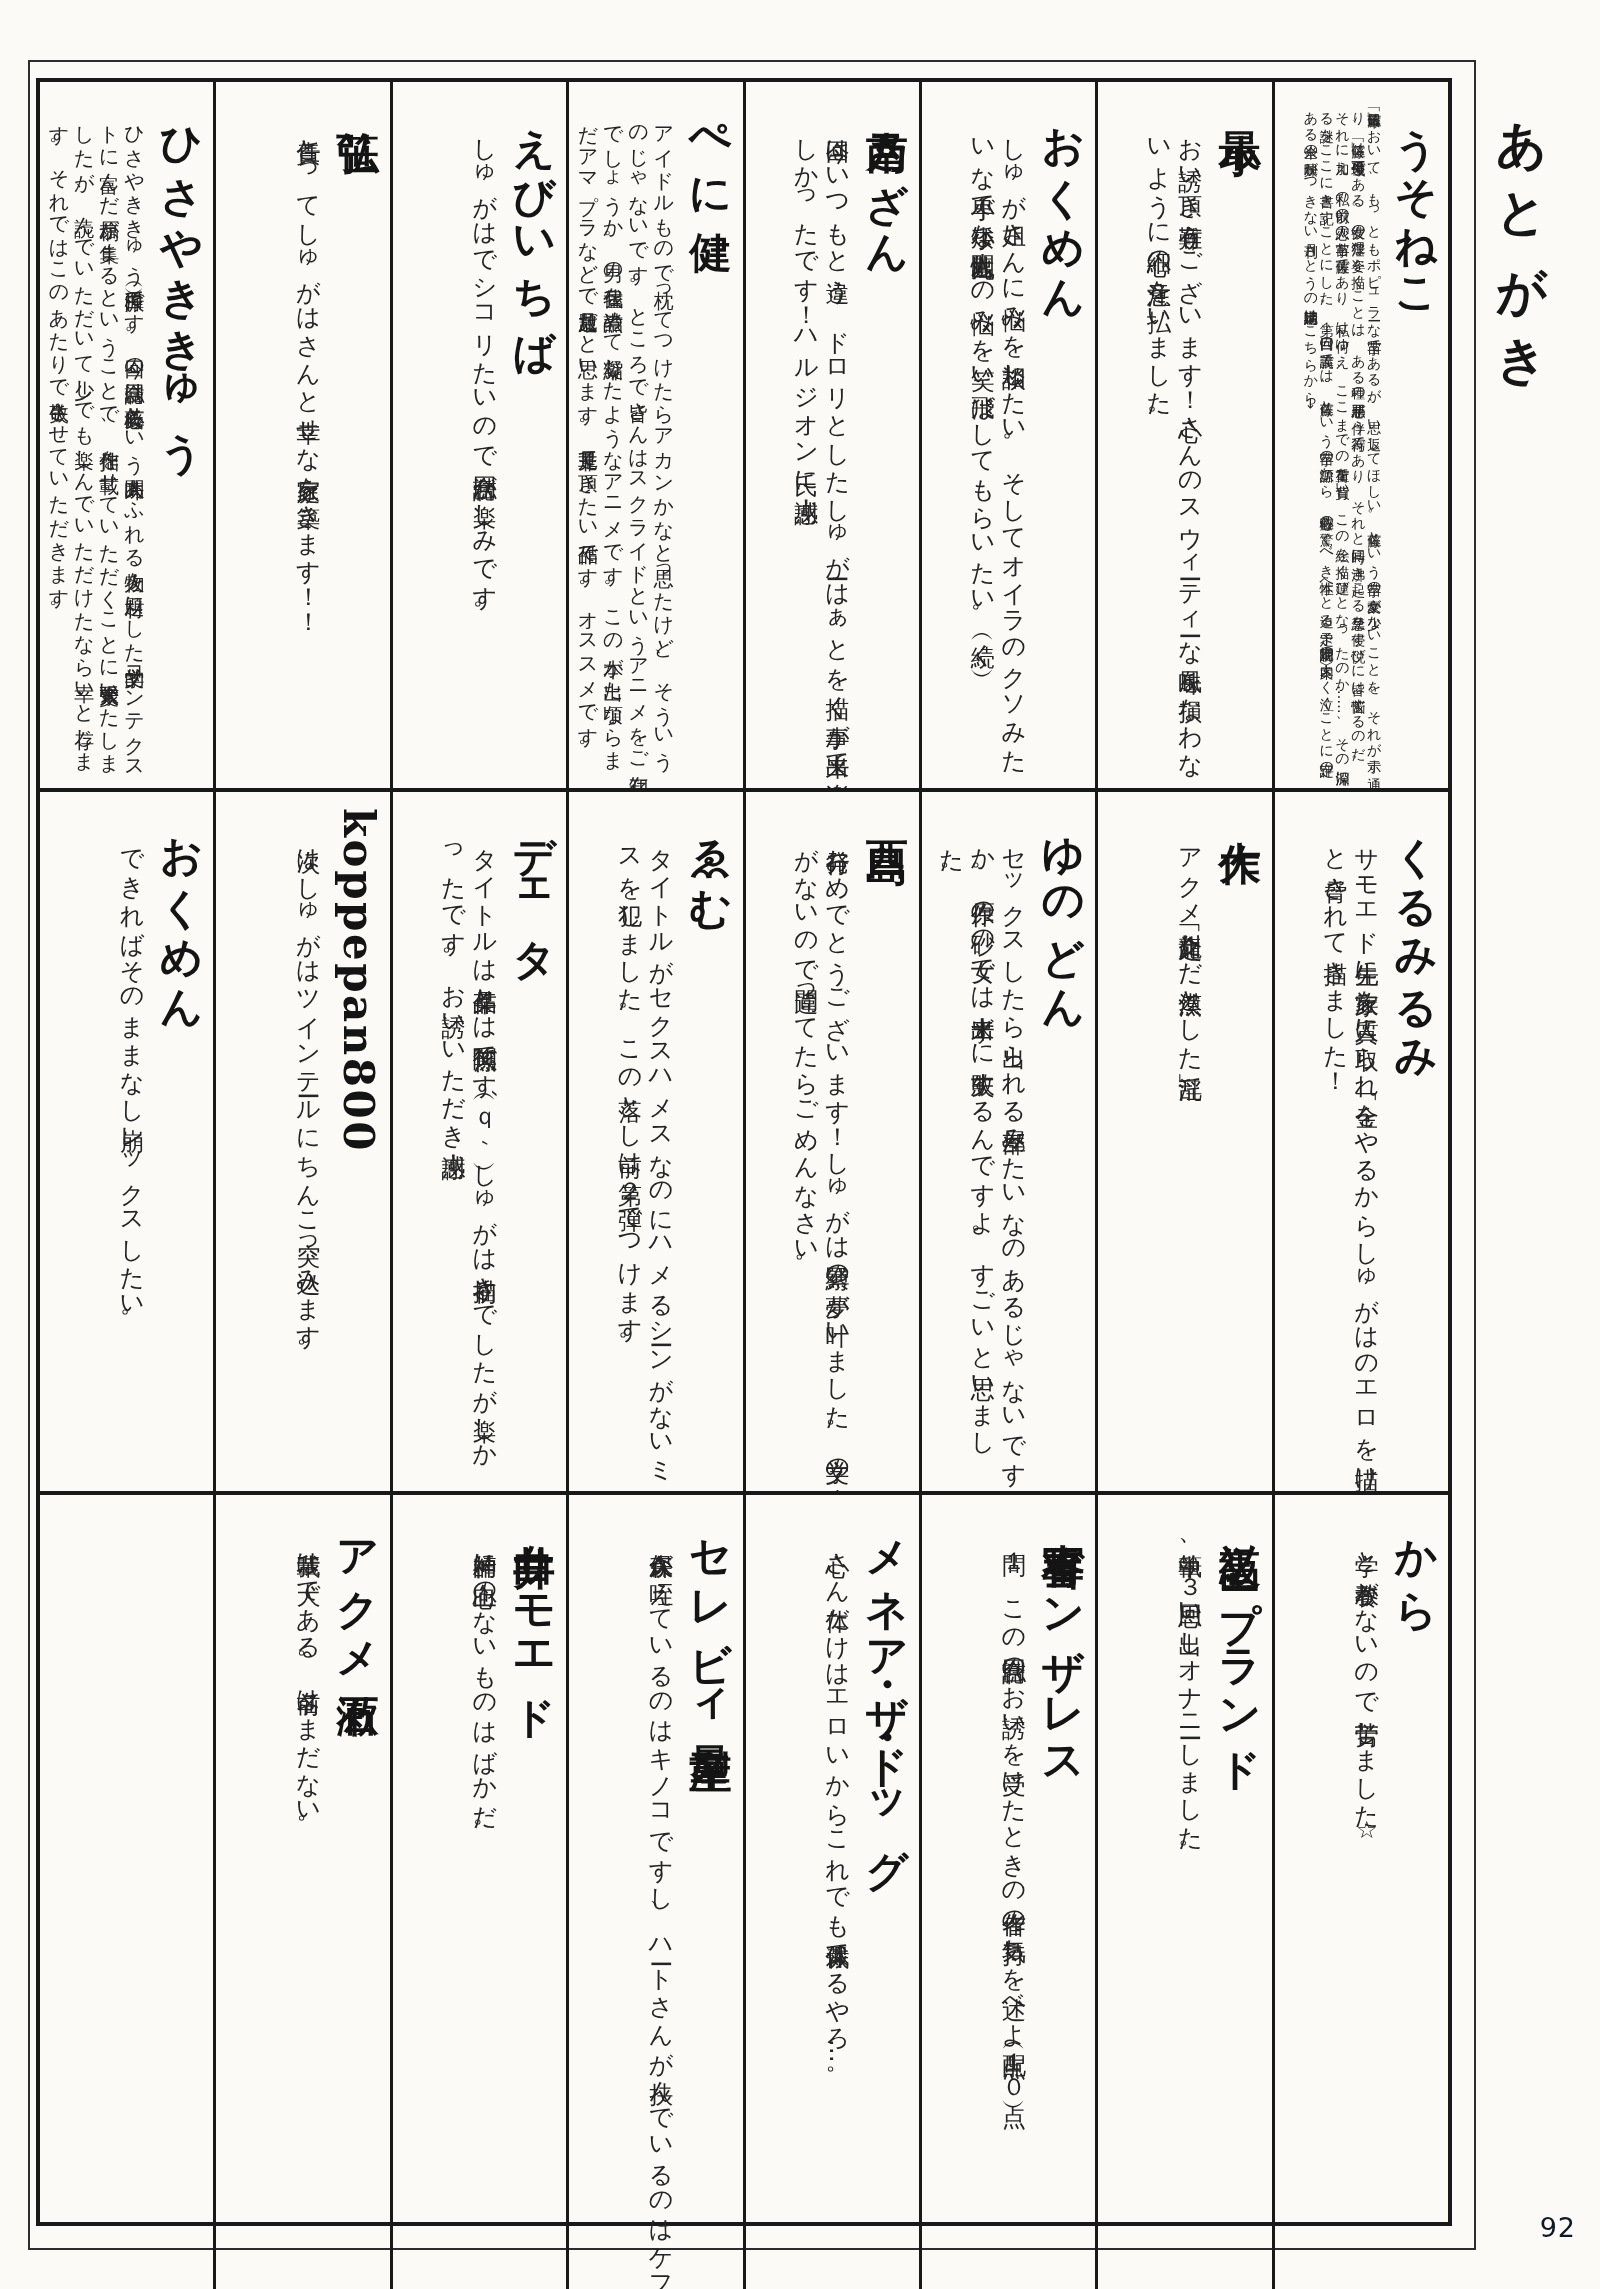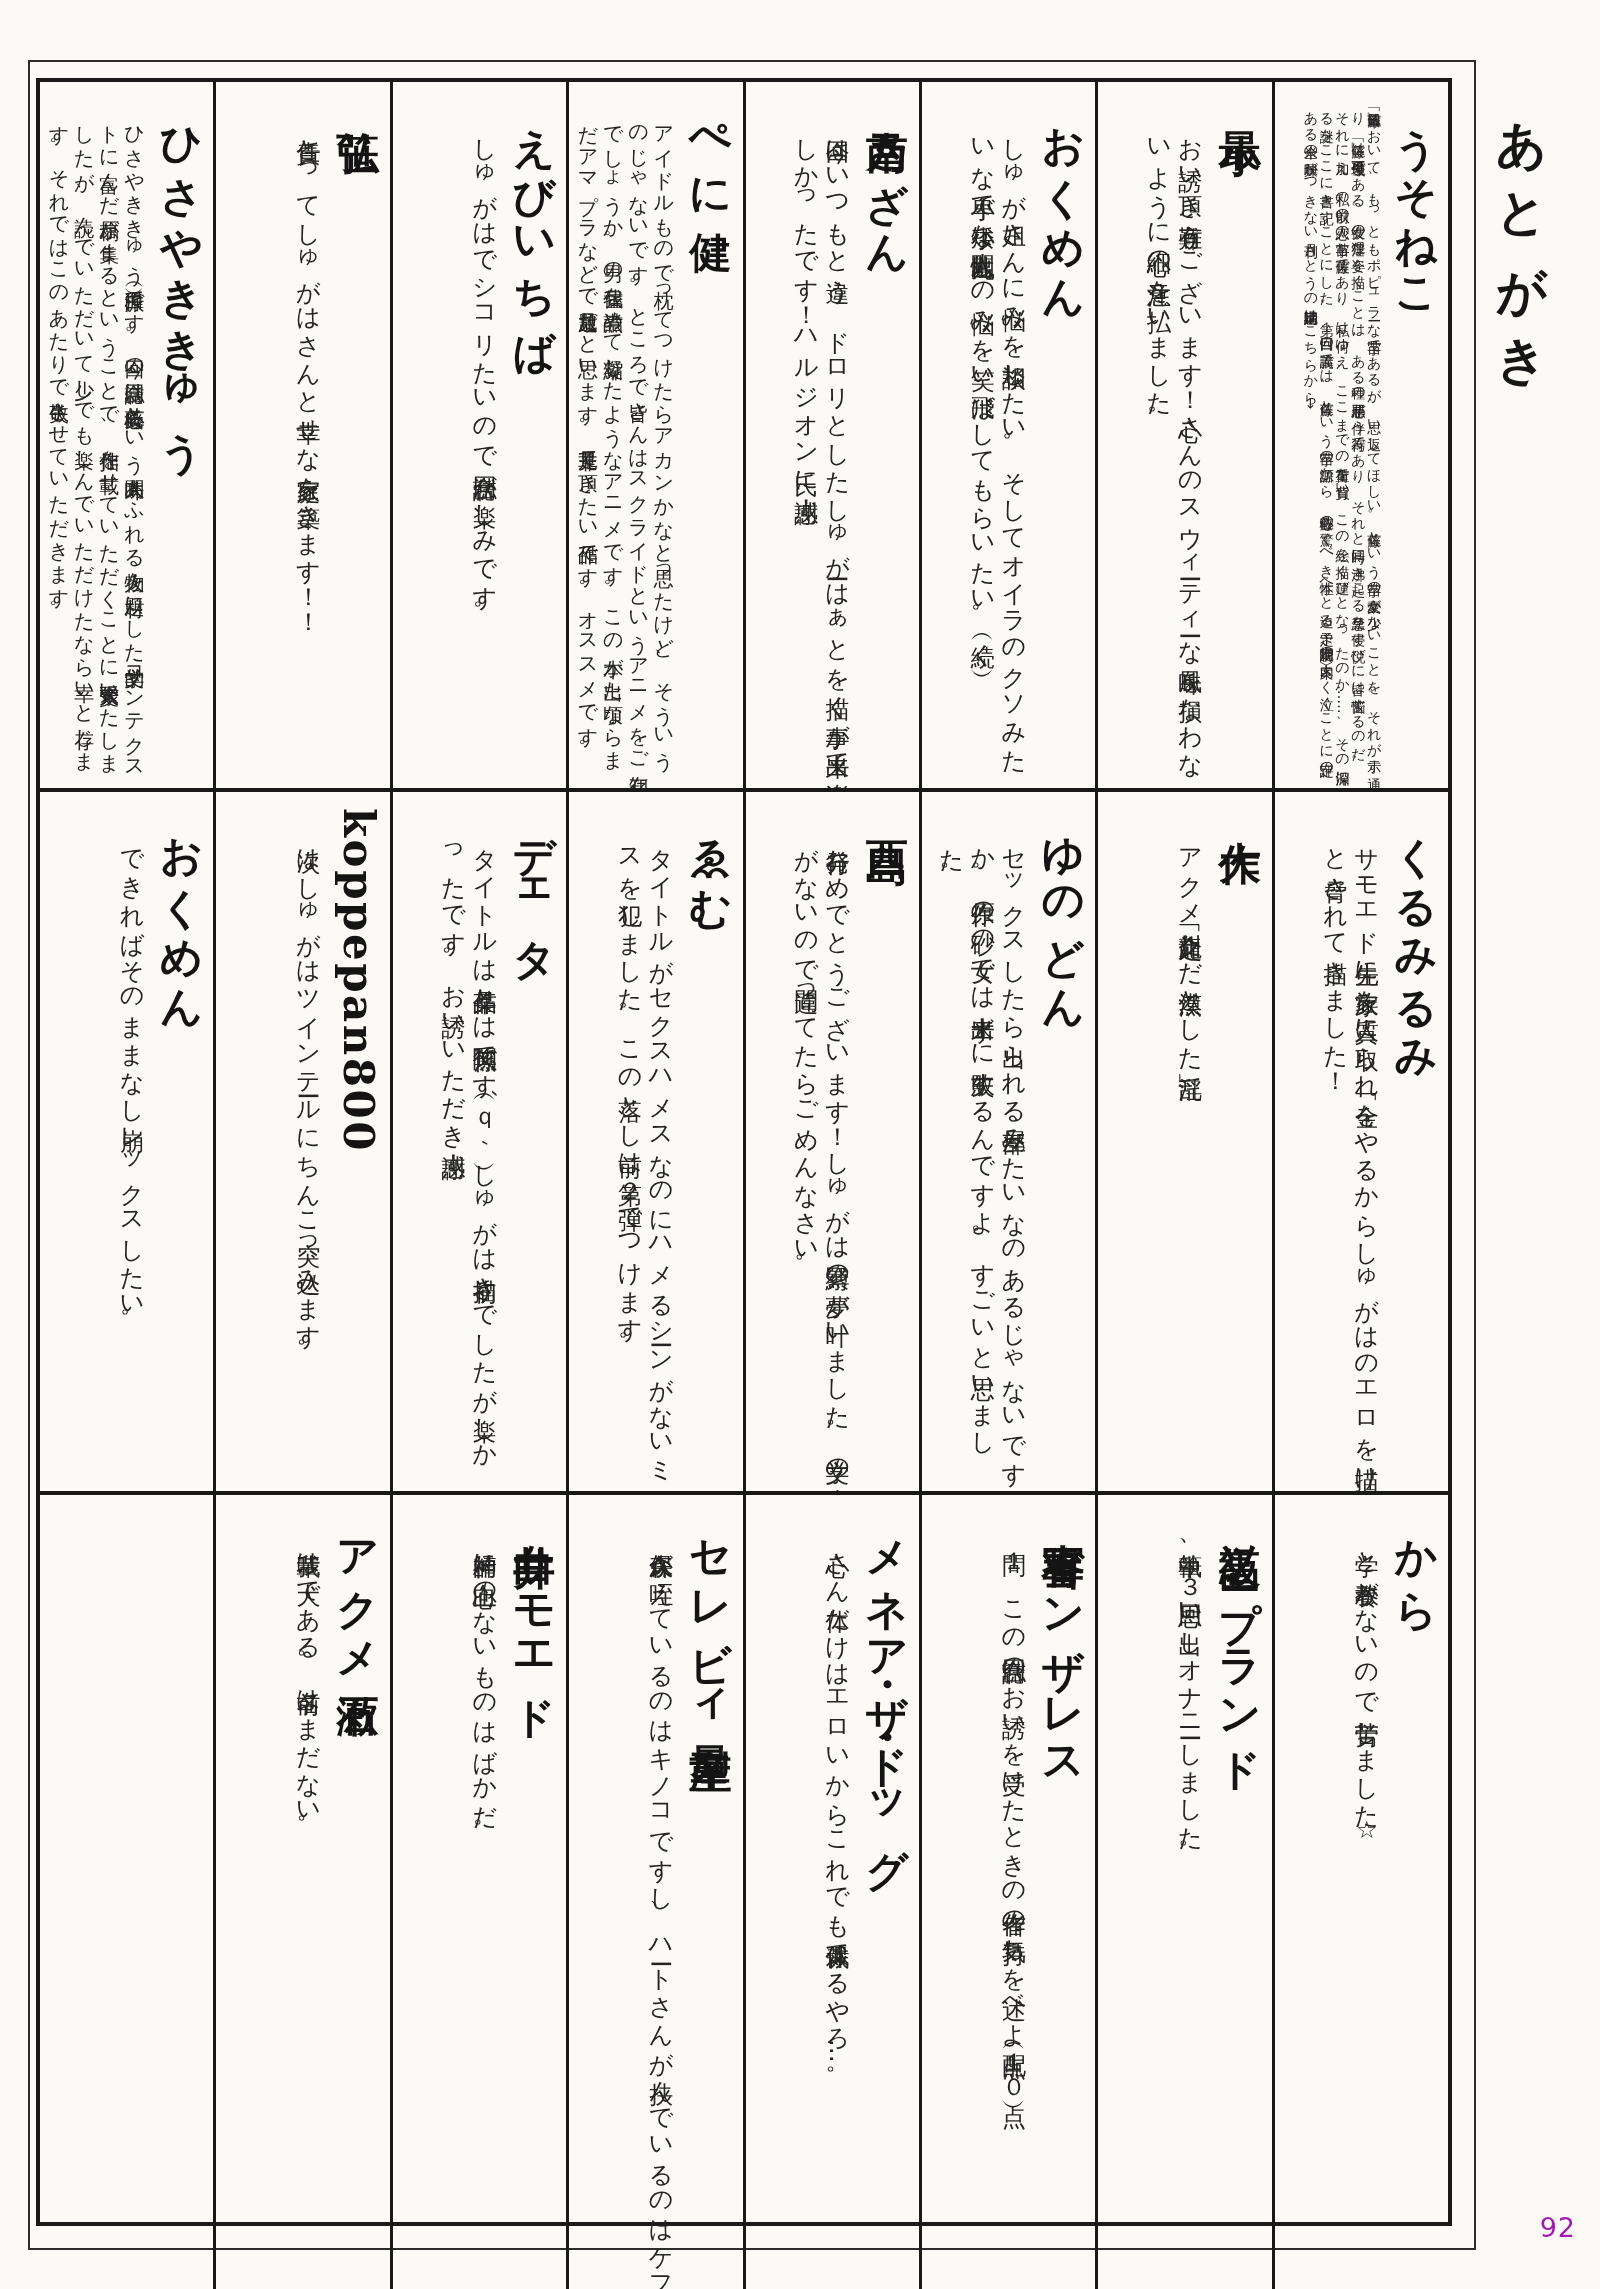--- a/index.html
+++ b/index.html
@@ -56,21 +56,21 @@
   .author-comment{
     font-size:24px;line-height:1.30;
     letter-spacing:0.02em;
     padding-inline-start:24px;
     color:#242424;
   }
   .author-comment.size-small{font-size:20px;line-height:1.26;padding-inline-start:14px;}
   .author-comment.size-tiny{font-size:14px;line-height:1.13;padding-inline-start:4px;}
   .page-number{
     position:absolute;right:24px;bottom:46px;
-    font-size:27px;color:#a21caf;letter-spacing:1px;
+    font-size:27px;color:#0f172a;letter-spacing:1px;
   }
 </style>
 </head>
 <body>
 
 <div class="page">
   <div class="page-title">あとがき</div>
   <div class="outer-frame"></div>
   <div class="grid" id="grid">
       <div class="row row-1">

